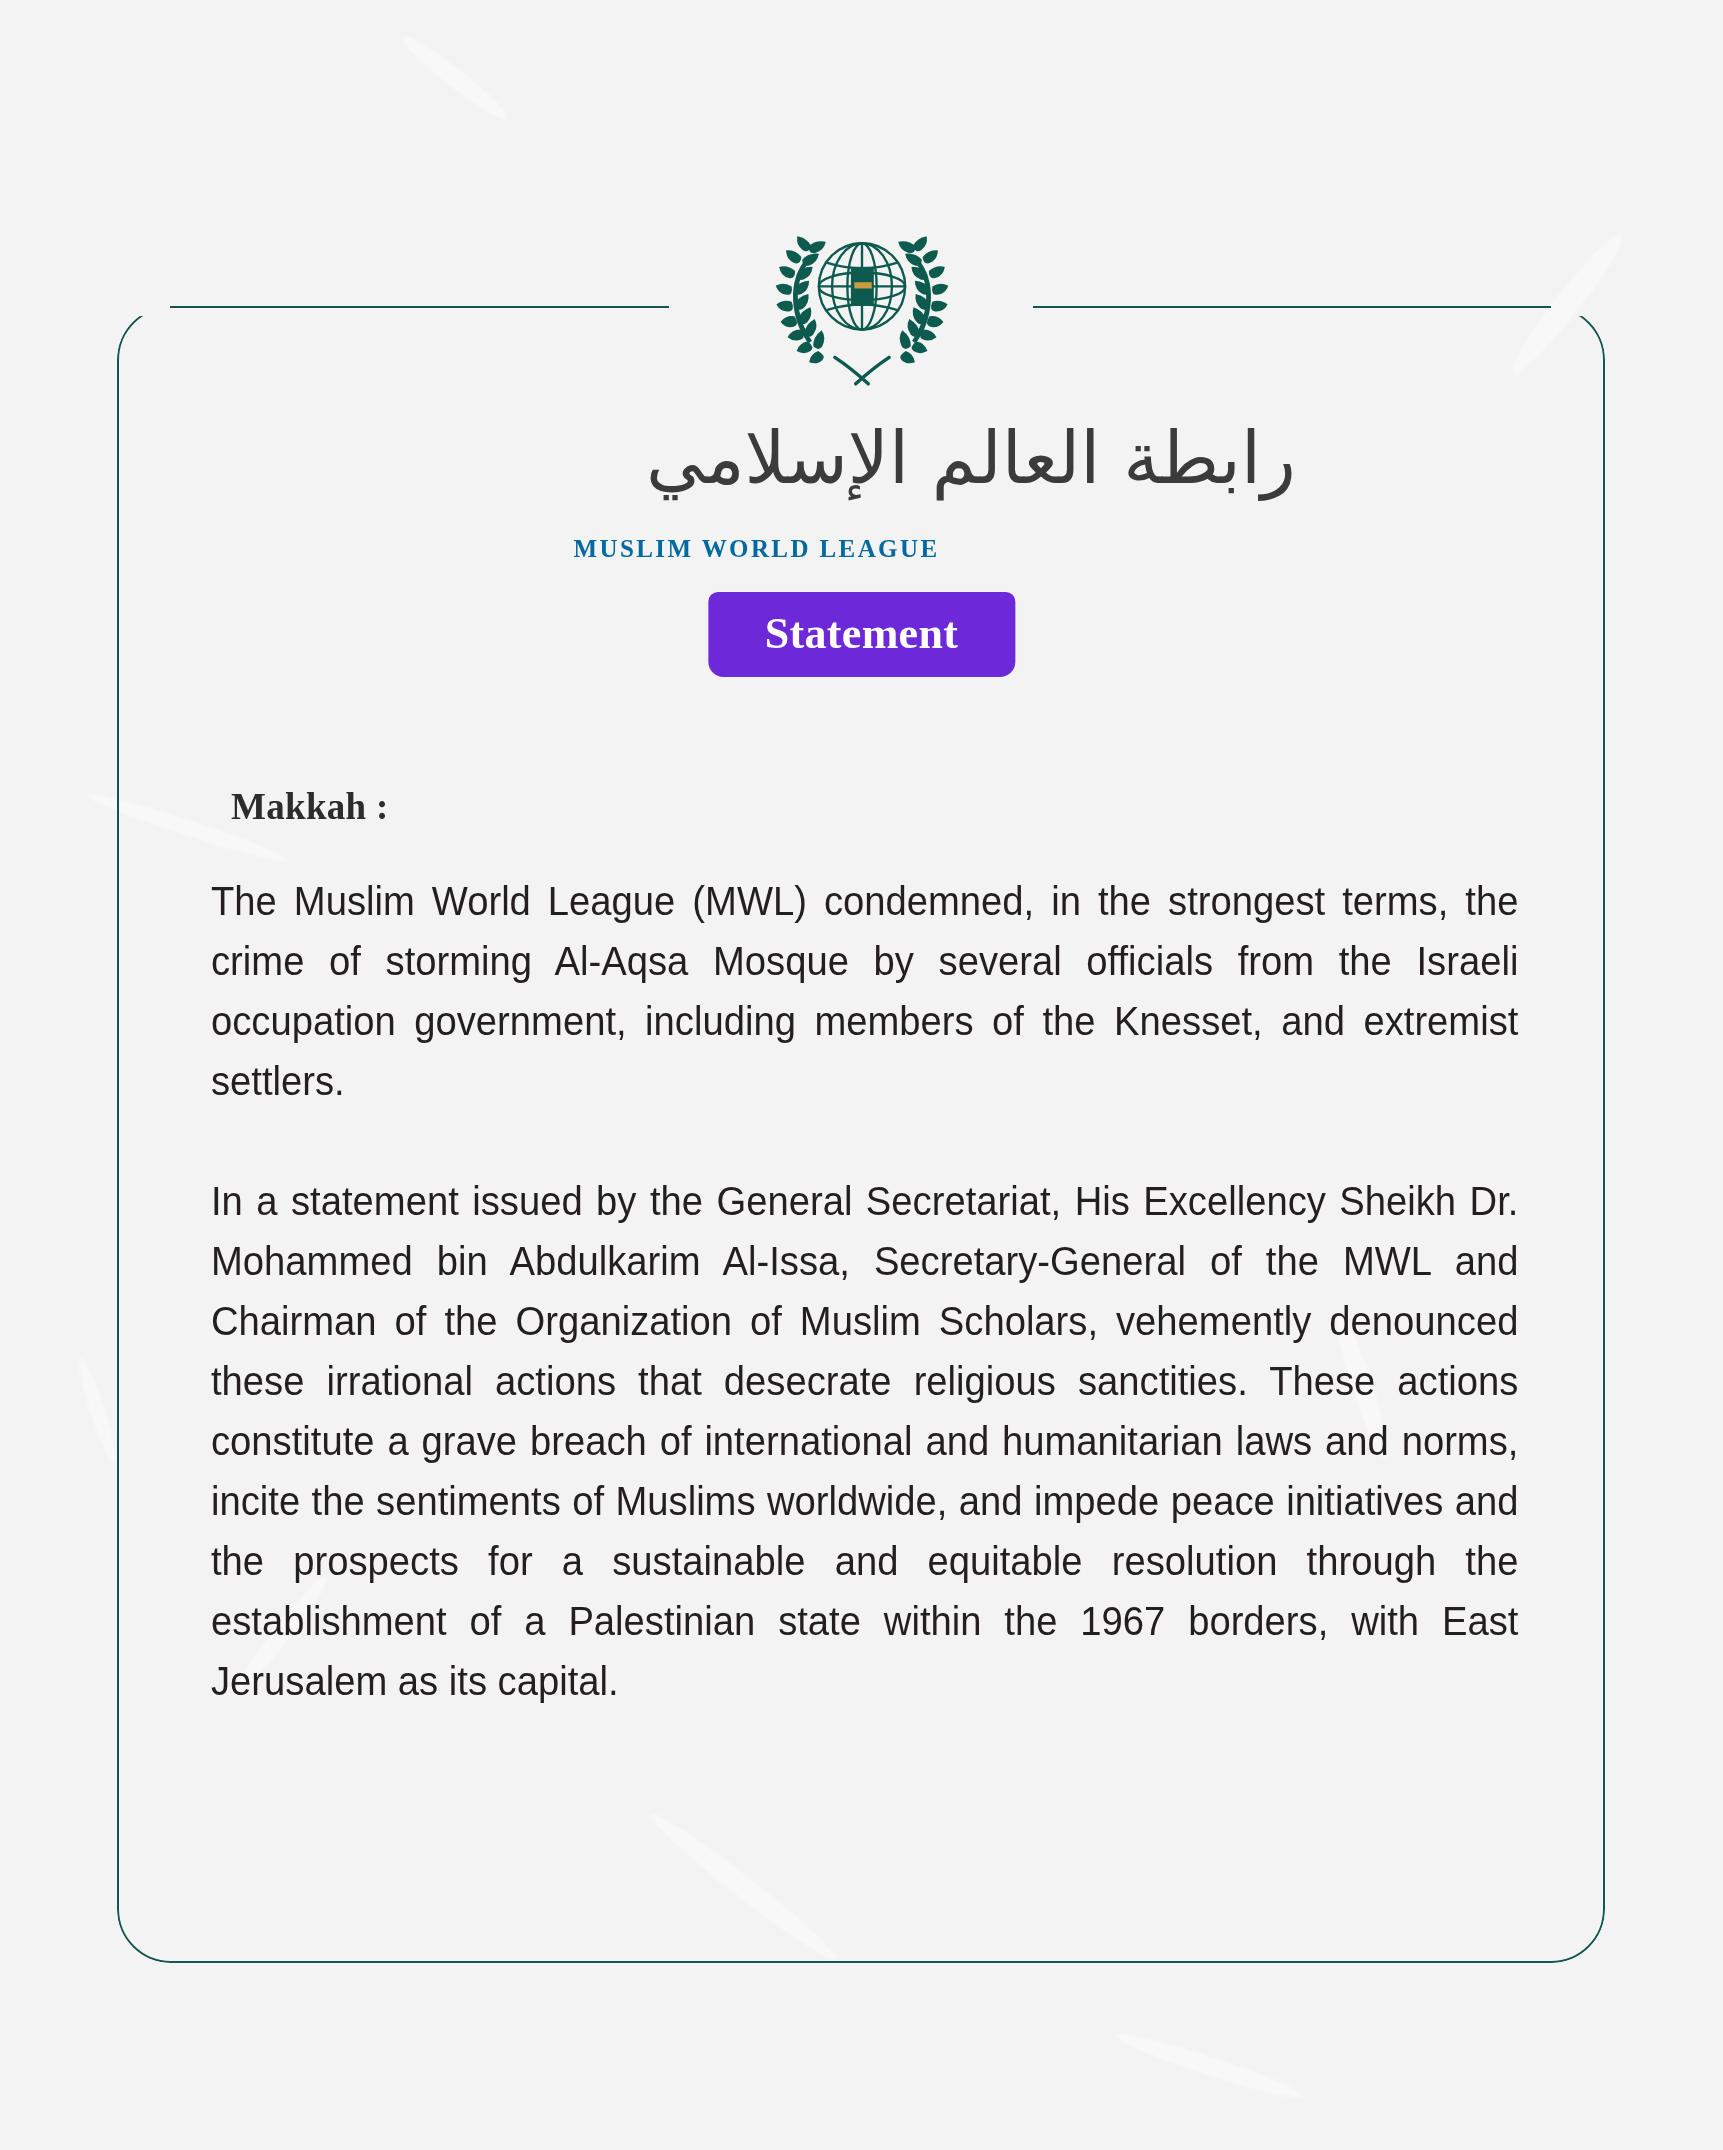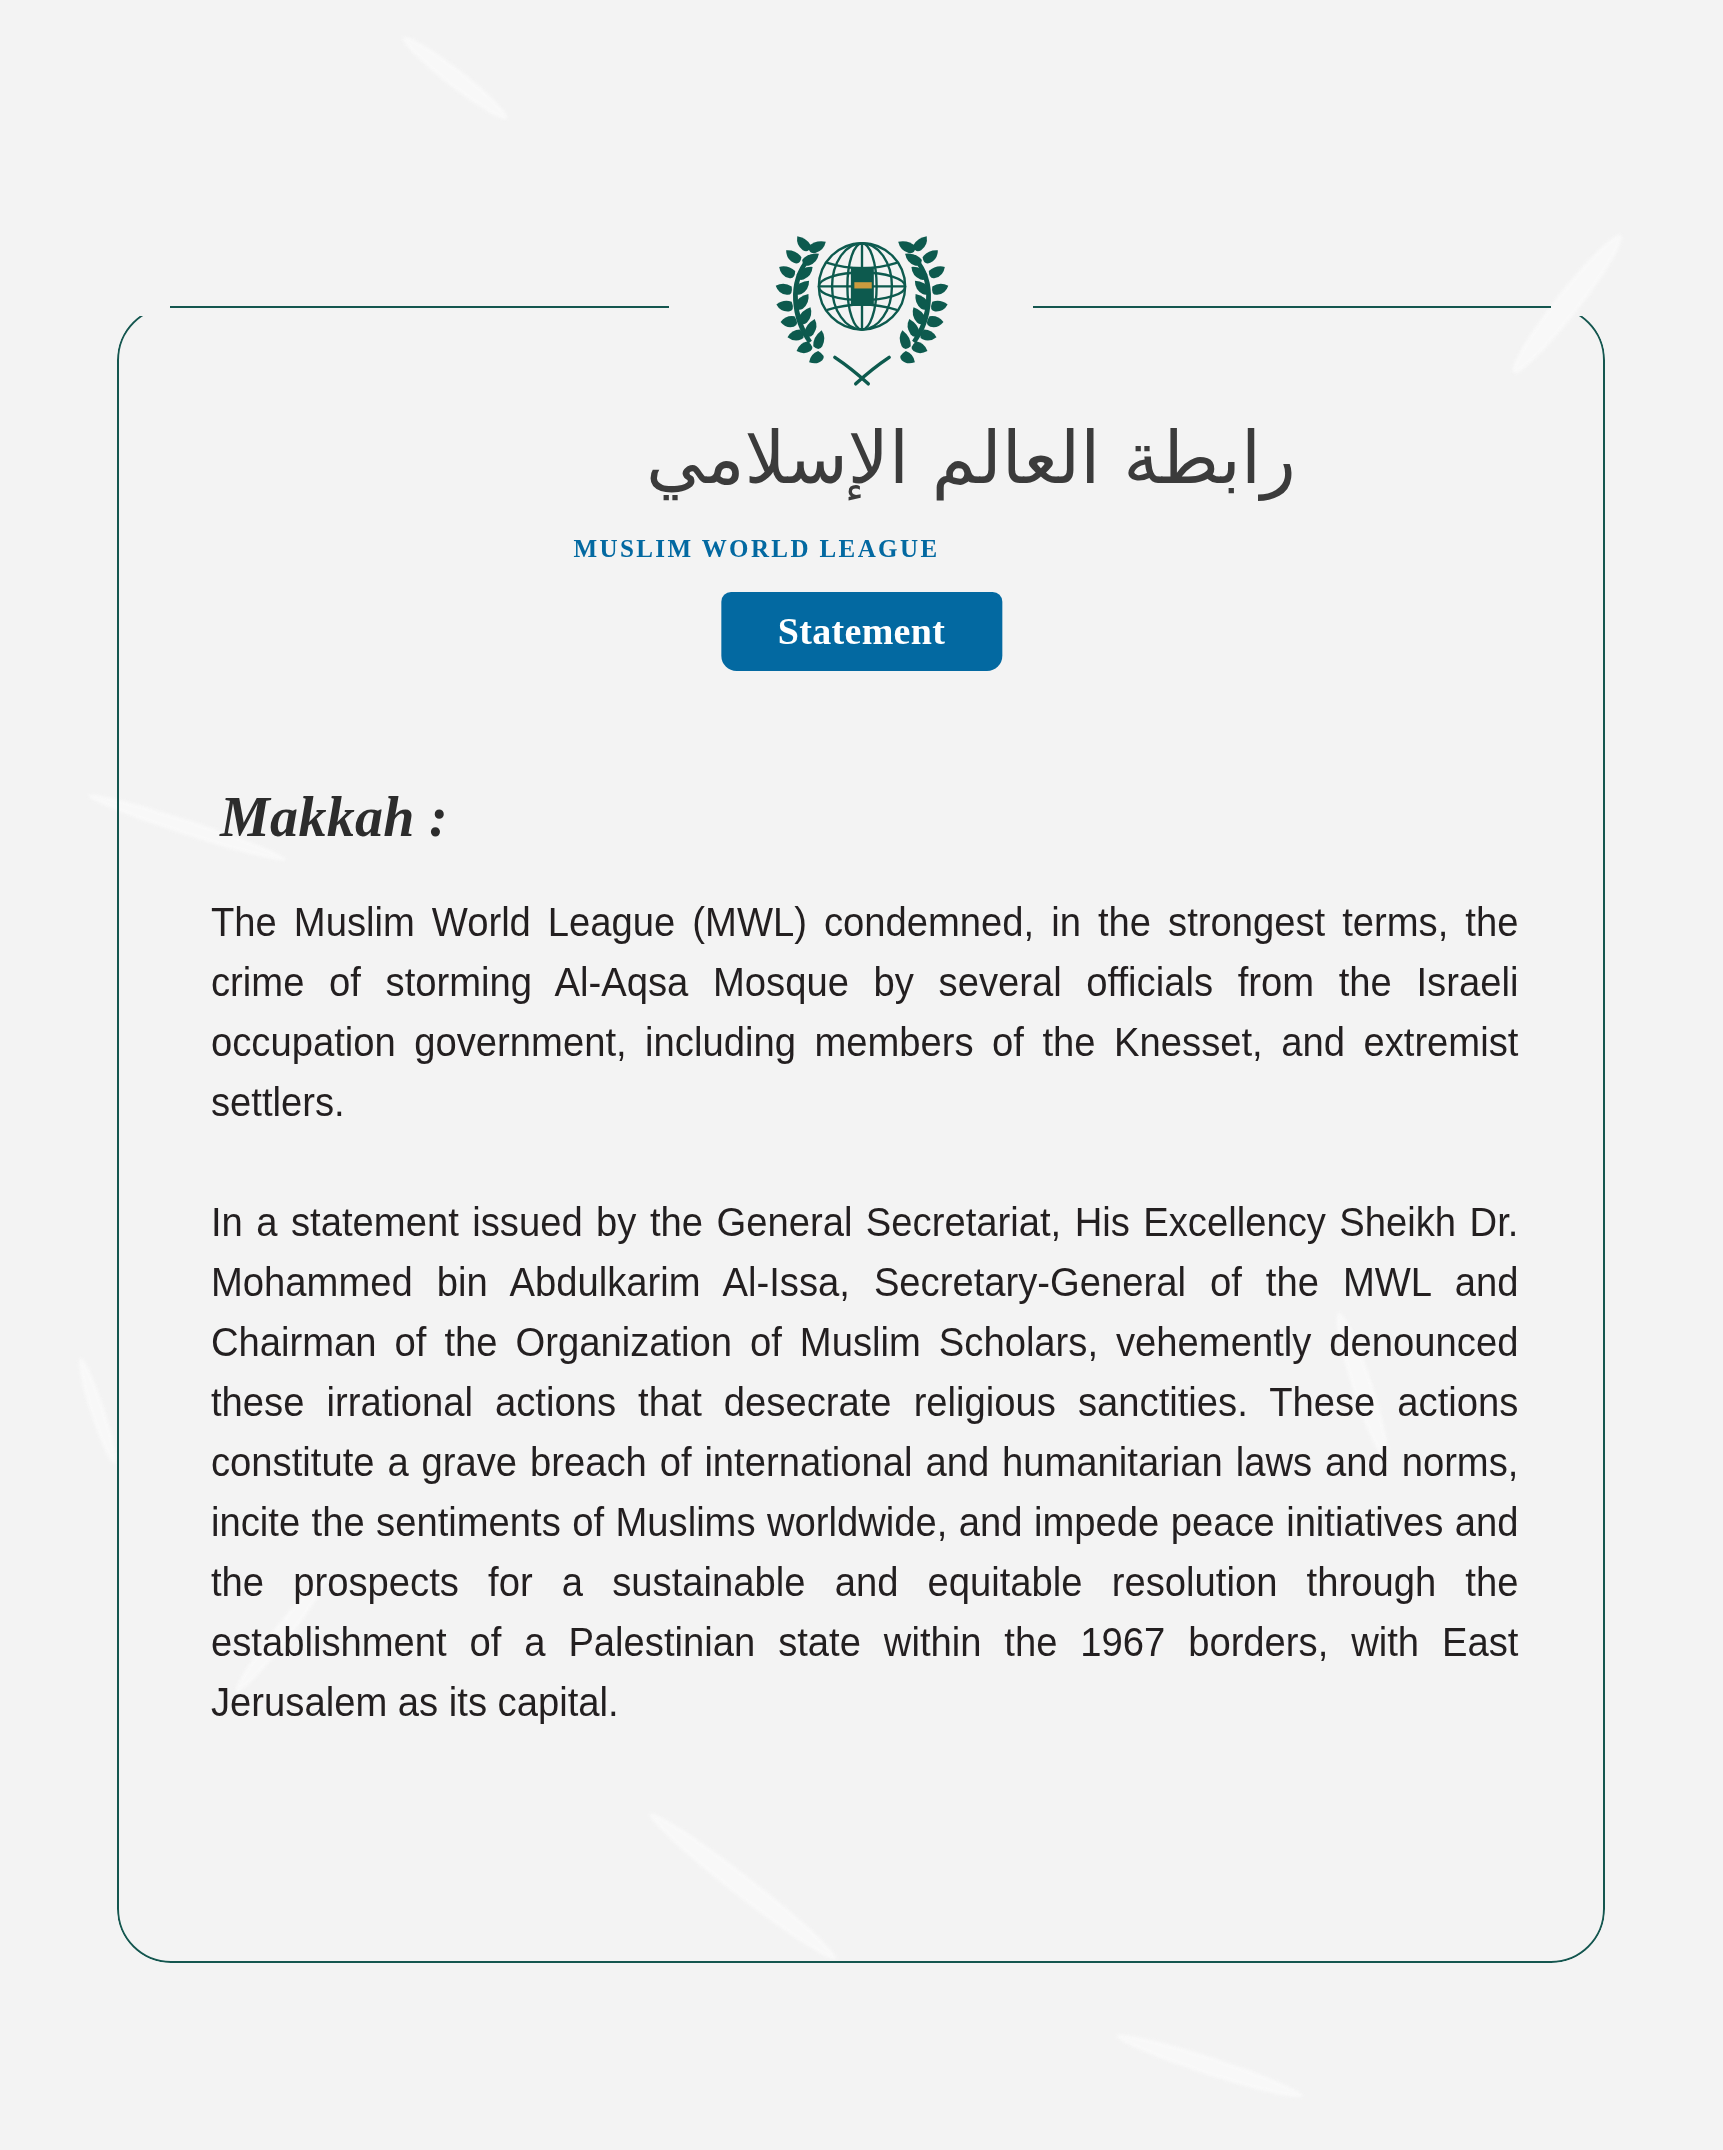--- a/index.html
+++ b/index.html
@@ -92,47 +92,46 @@
     font-weight: 700;
     font-size: 25px;
     letter-spacing: 2.4px;
     color: #0369a1;
   }
   #statement-badge {
     position: absolute;
     left: 50%;
     top: 592px;
     transform: translateX(-50%);
-    background: #0369a1;
+    background: #6d28d9;
     color: #ffffff;
     font-family: "Liberation Serif", serif;
     font-weight: 700;
-    font-size: 38px;
+    font-size: 44px;
     line-height: 1;
     padding: 19.5px 57px 21px 57px;
     border-radius: 9.7px 9.7px 15.3px 15.3px;
     white-space: nowrap;
     letter-spacing: 0.3px;
   }
 
   
   #content {
     position: absolute;
     left: 211px;
     top: 785px;
     width: 1308px;
   }
   #dateline {
     font-family: "Liberation Serif", serif;
     font-weight: 700;
-    font-size: 56px;
+    font-size: 37px;
     color: #2c2c2c;
-    margin: 0 0 43px 9px;
+    margin: 0 0 43px 20px;
     letter-spacing: 0.3px;
-    font-style: italic;
   }
   .para {
     font-family: "Liberation Sans", sans-serif;
     font-size: 40px;
     line-height: 60px;
     color: #231f20;
     text-align: justify;
     text-align-last: left;
     margin: 0;
     transform: scaleX(.955);

